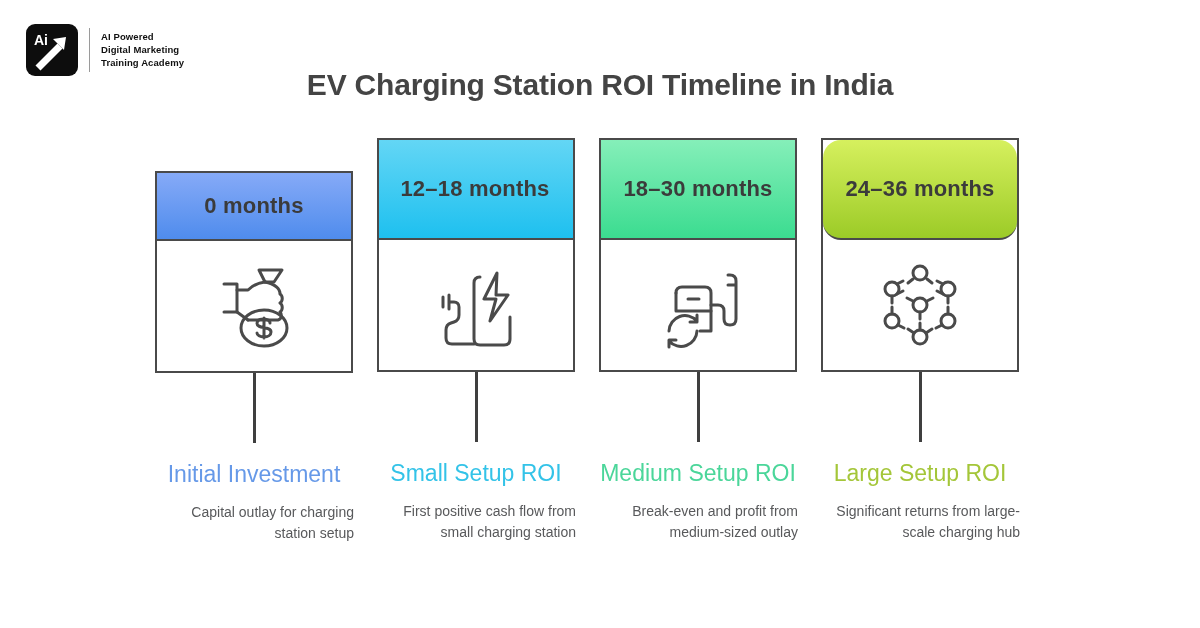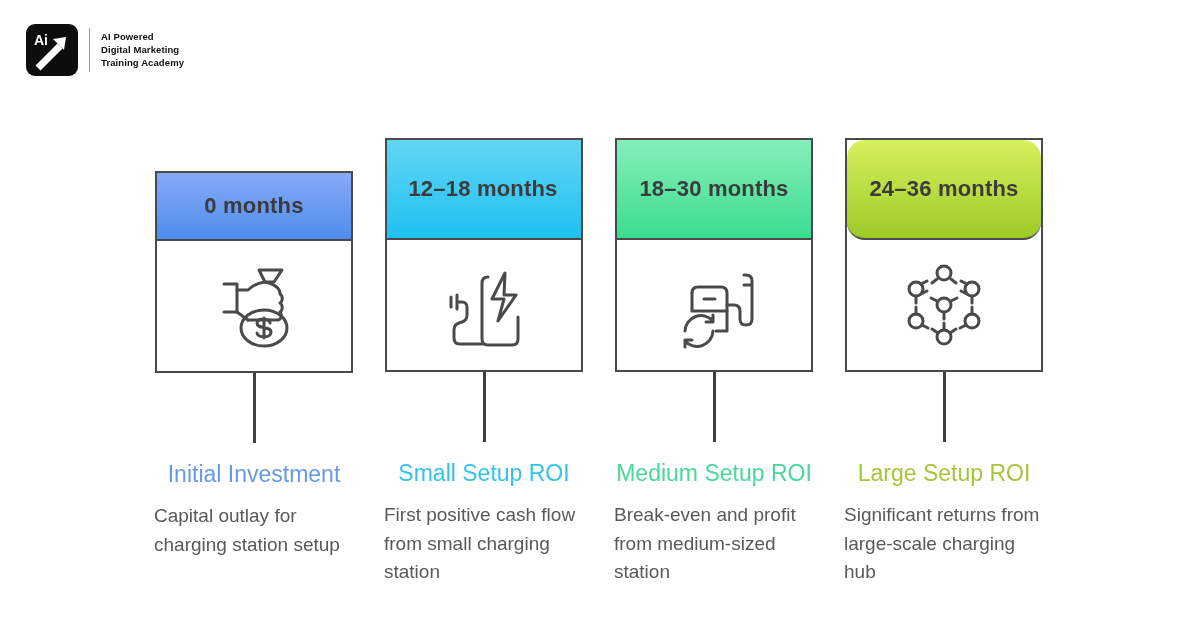--- a/index.html
+++ b/index.html
@@ -82,21 +82,21 @@
     font-family: "Liberation Sans", sans-serif;
   }
 
   
   .timeline {
     position: absolute;
     left: 155px;
     top: 138px;
     width: 890px;
     display: flex;
-    gap: 32px;
+    gap: 24px;
   }
   .column {
     width: 198px;
     display: flex;
     flex-direction: column;
     align-items: center;
   }
 
   .card {
     width: 198px;
@@ -142,22 +142,22 @@
 
   .label {
     margin-top: 16px;
     text-align: right;
     font-size: 23px;
     line-height: 1.35;
     font-weight: normal;
   }
   .desc {
     margin-top: 12px;
-    text-align: left;
-    font-size: 19px;
+    text-align: right;
+    font-size: 14px;
     line-height: 1.5;
     color: #58595b;
     width: 200px;
   }
 
   
   .column.lowered { padding-top: 33px; }
   .column.lowered .connector { height: 70px; }
 </style>
 </head>
@@ -174,20 +174,21 @@
       </svg>
     </div>
     <div class="logo-divider"></div>
     <div class="logo-text">
       <span>AI Powered</span>
       <span>Digital Marketing</span>
       <span>Training Academy</span>
     </div>
   </div>
 
+  <div class="page-title" style="color: rgb(68, 68, 68);">EV Charging Station ROI Timeline in India</div>
 
   <div class="timeline">
 
     <div class="column lowered">
       <div class="card offset-top">
         <div class="card-header" id="hdr1" style="background: linear-gradient(rgb(134, 170, 247) 0%, rgb(79, 140, 237) 100%);">
           <span>0 months</span>
         </div>
         <div class="card-body">
           <svg width="100" height="100" viewBox="0 0 100 100">
@@ -242,21 +243,21 @@
               <path d="M40 44 L51 44"></path>
               <path d="M63 50 L70 50 C74 50 76 52 76 56 L76 64 C76 68 78 70 82 70 C86 70 88 68 88 64 L88 26 C88 22 86 20 82 20 L80 20 M88 30 L80 30"></path>
               <path d="M21 76 A16 16 0 0 1 49 66 M49 60 L49 67 L42 67"></path>
               <path d="M49 76 A16 16 0 0 1 21 86 M21 92 L21 85 L28 85"></path>
             </g>
           </svg>
         </div>
       </div>
       <div class="connector"></div>
       <div class="label" id="lbl3" style="color: rgb(75, 214, 154);">Medium Setup ROI</div>
-      <div class="desc">Break-even and profit from medium-sized station</div>
+      <div class="desc">Break-even and profit from medium-sized outlay</div>
     </div>
 
     <div class="column">
       <div class="card">
         <div class="card-header" id="hdr4" style="background: linear-gradient(rgb(214, 240, 94) 0%, rgb(156, 203, 39) 100%); border-radius: 18px;">
           <span>24–36 months</span>
         </div>
         <div class="card-body">
           <svg width="100" height="100" viewBox="0 0 100 100">
             <g fill="none" stroke="#4a4a4a" stroke-width="3" stroke-linecap="round" stroke-linejoin="round">

